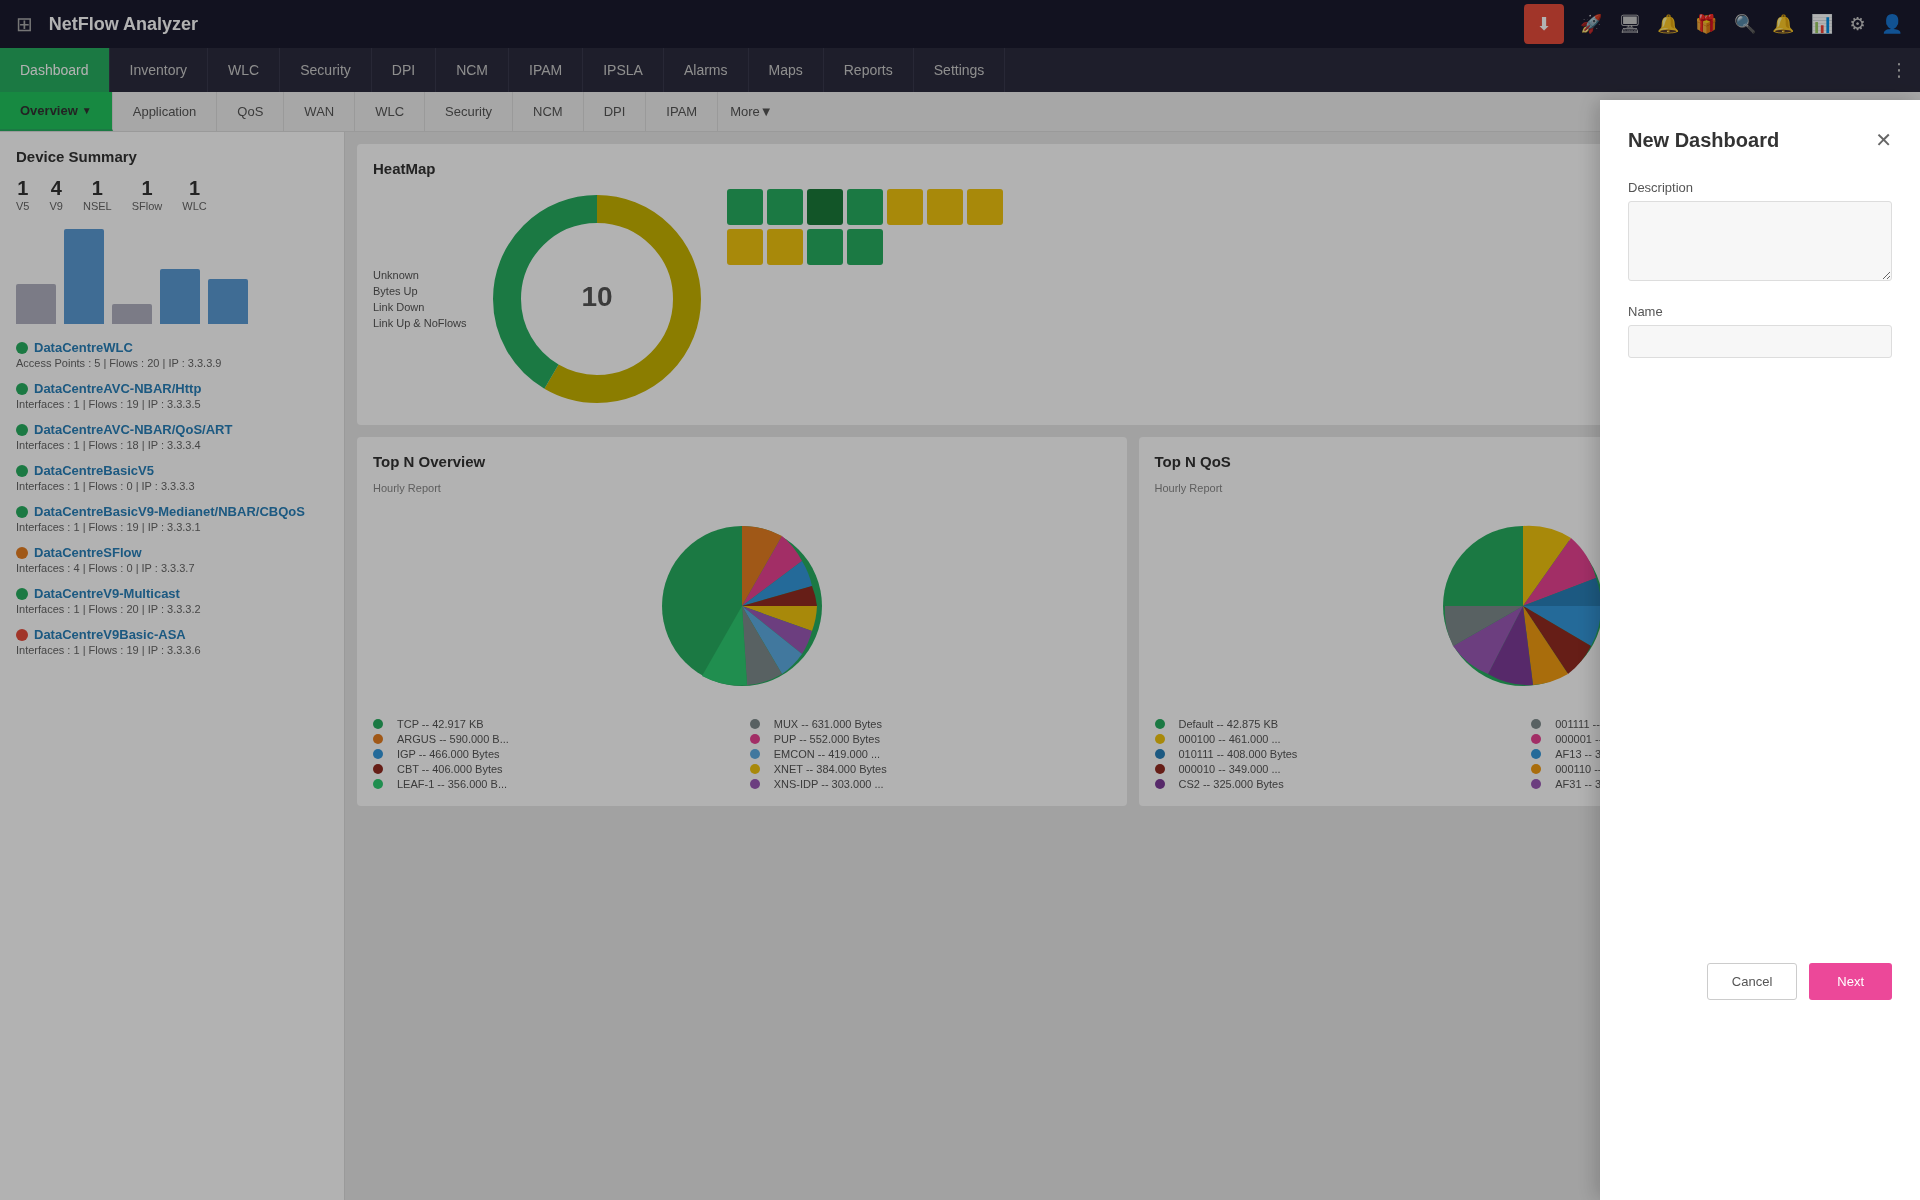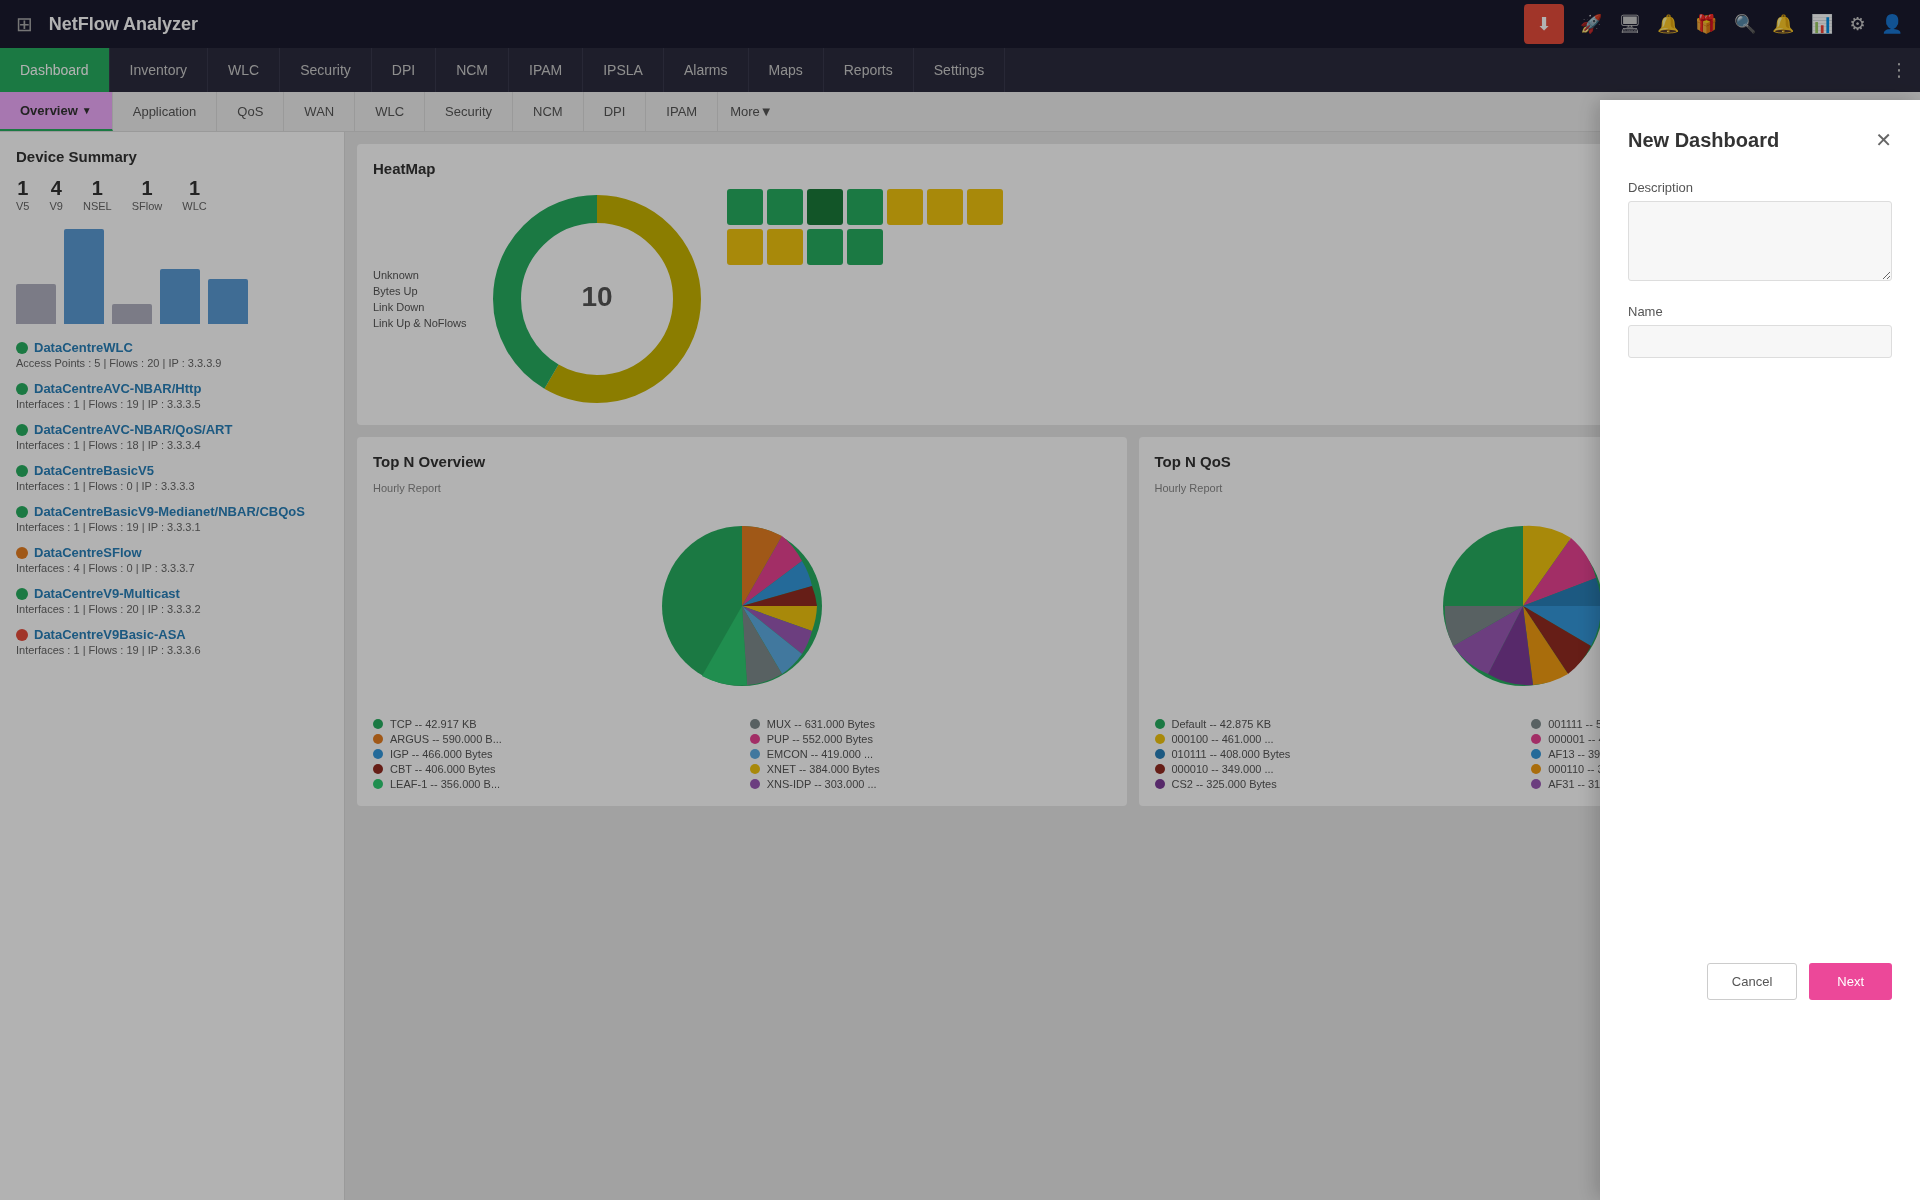--- a/index.html
+++ b/index.html
@@ -16,21 +16,21 @@
 
     
     .nav-bar { background: #2c2c3e; height: 44px; display: flex; align-items: stretch; }
     .nav-item { color: #ccc; padding: 0 20px; display: flex; align-items: center; cursor: pointer; font-size: 14px; border-right: 1px solid #3a3a4e; }
     .nav-item.active { background: #27ae60; color: white; }
     .nav-more { color: #ccc; padding: 0 12px; display: flex; align-items: center; cursor: pointer; font-size: 18px; margin-left: auto; }
 
     
     .sub-nav { background: #f0f0f0; height: 40px; display: flex; align-items: stretch; border-bottom: 1px solid #ddd; }
     .sub-nav-item { color: #555; padding: 0 20px; display: flex; align-items: center; cursor: pointer; font-size: 13px; border-right: 1px solid #ddd; }
-    .sub-nav-item.active { background: #f0abfc; color: #333; font-weight: bold; border-bottom: 2px solid #27ae60; }
+    .sub-nav-item.active { background: #22c55e; color: #333; font-weight: bold; border-bottom: 2px solid #27ae60; }
     .sub-nav-arrow { font-size: 10px; margin-left: 4px; }
     .sub-nav-more { color: #555; padding: 0 12px; display: flex; align-items: center; cursor: pointer; }
 
     
     .main-content { display: flex; height: calc(1200px - 132px); }
 
     
     .left-panel { width: 345px; background: white; overflow-y: auto; border-right: 1px solid #ddd; padding: 16px; flex-shrink: 0; }
     .device-summary-title { font-size: 15px; font-weight: bold; color: #333; margin-bottom: 12px; }
     .device-counts { display: flex; gap: 20px; margin-bottom: 12px; }
@@ -60,21 +60,21 @@
     .heatmap-block { width: 36px; height: 36px; border-radius: 3px; }
     .block-green { background: #27ae60; }
     .block-yellow { background: #f1c40f; }
     .block-dark-green { background: #1a7a3a; }
 
     .bottom-charts { display: flex; gap: 12px; }
     .chart-box { background: white; padding: 16px; border-radius: 4px; flex: 1; }
     .chart-subtitle { font-size: 11px; color: #888; margin-bottom: 12px; }
     .pie-container { display: flex; justify-content: center; margin-bottom: 12px; }
     .legend-grid { display: grid; grid-template-columns: 1fr 1fr; gap: 3px 16px; font-size: 11px; color: #555; }
-    .legend-item { display: flex; align-items: center; gap: 7px; }
+    .legend-item { display: flex; align-items: center; gap: 14px; }
     .legend-dot { width: 10px; height: 10px; border-radius: 50%; flex-shrink: 0; }
 
     
     .overlay { position: fixed; top: 0; left: 0; right: 0; bottom: 0; background: rgba(0,0,0,0.3); z-index: 100; }
     .modal { position: fixed; top: 100px; right: 0; width: 320px; background: white; z-index: 200; padding: 28px; box-shadow: -4px 0 20px rgba(0,0,0,0.2); height: 1100px; }
     .modal-header { display: flex; justify-content: space-between; align-items: center; margin-bottom: 28px; }
     .modal-title { font-size: 20px; font-weight: bold; color: #333; }
     .modal-close { font-size: 20px; cursor: pointer; color: #666; background: none; border: none; }
     .form-group { margin-bottom: 20px; }
     .form-label { font-size: 13px; color: #555; margin-bottom: 6px; display: block; }

